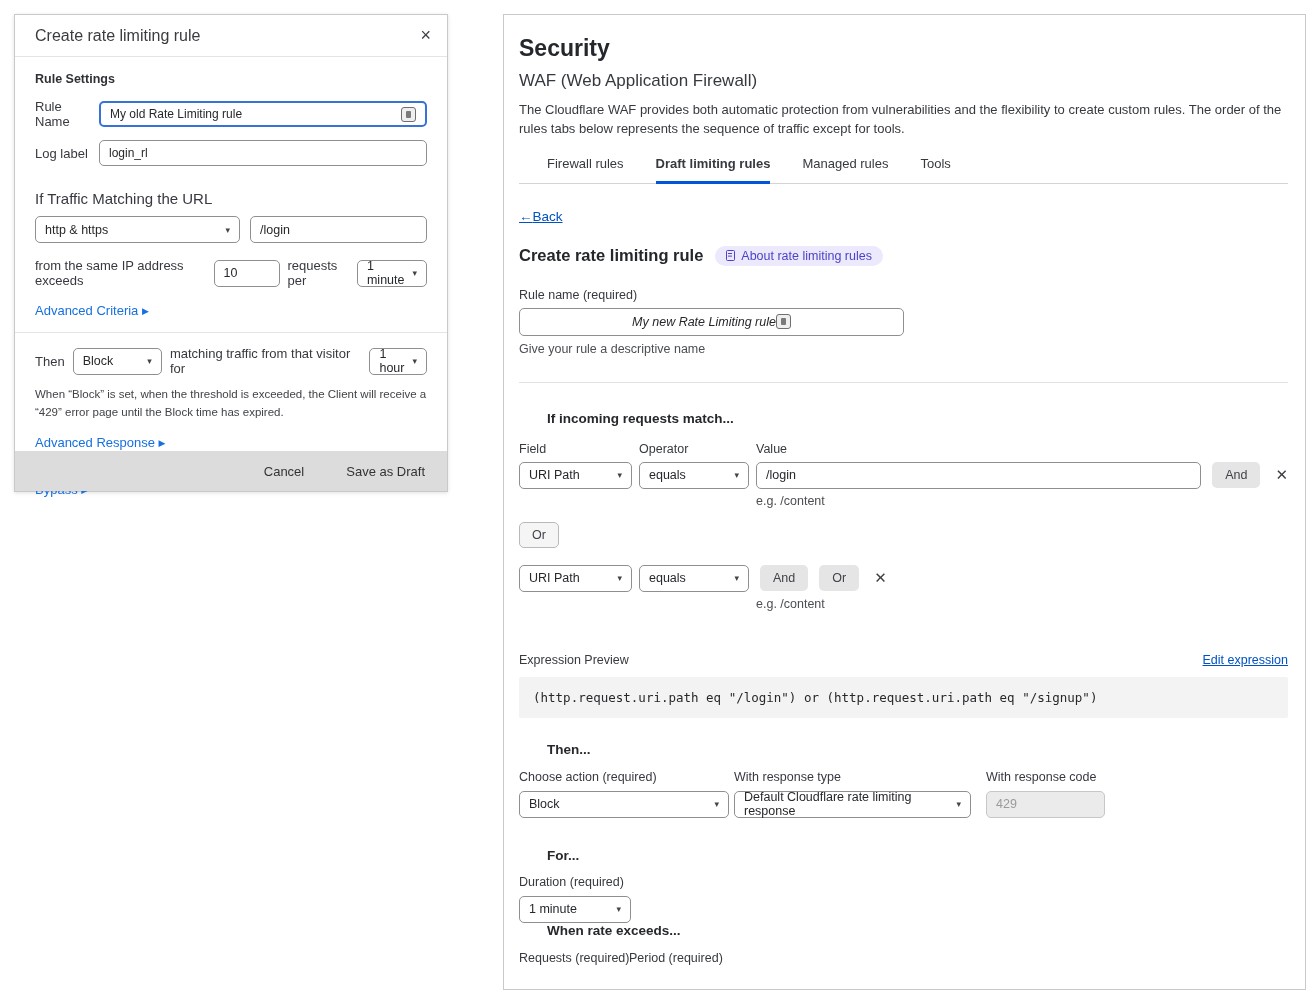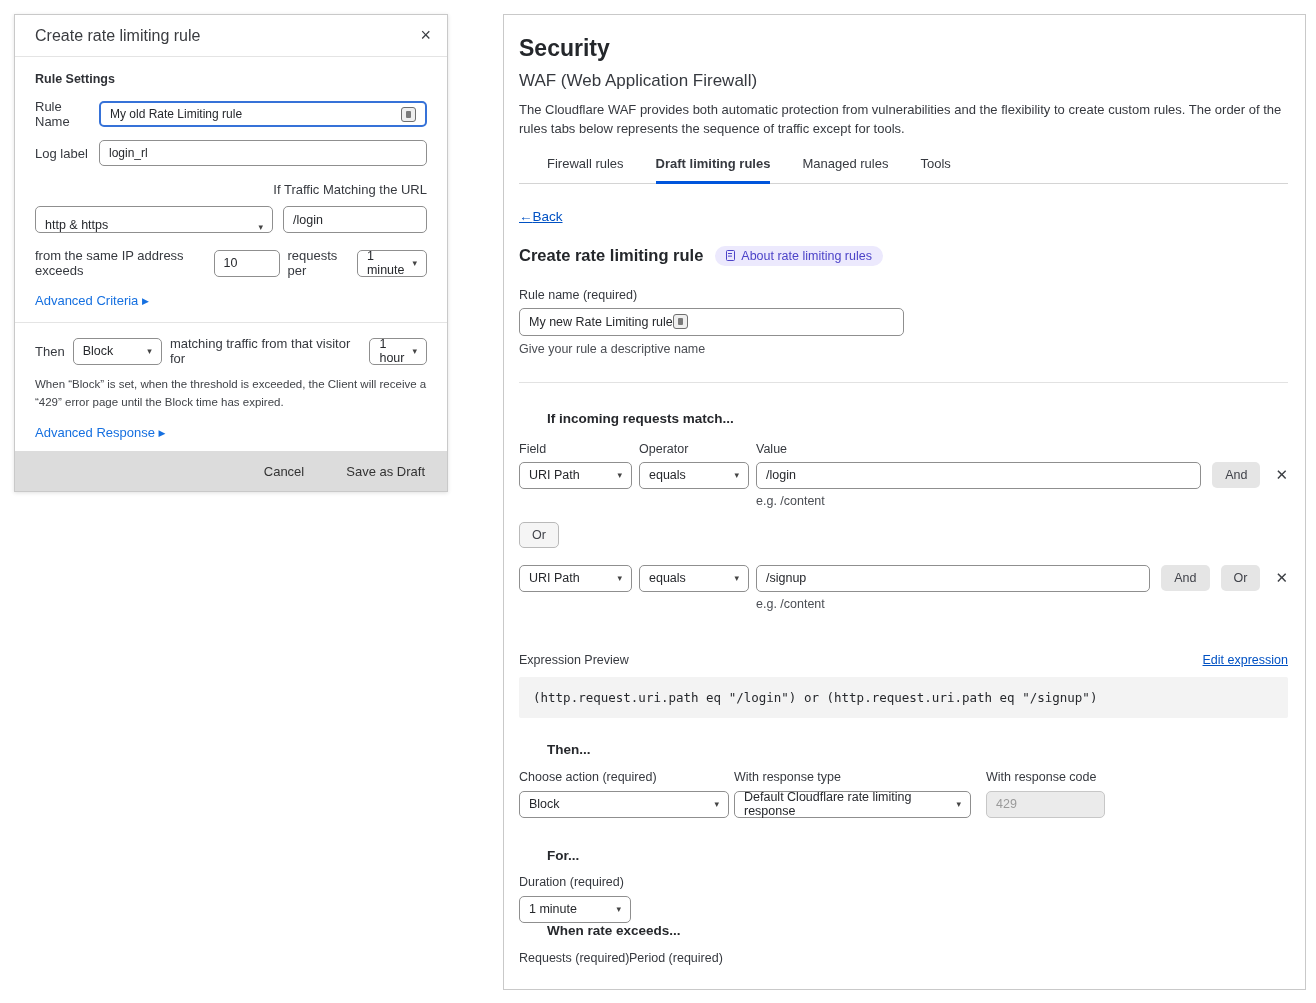--- a/index.html
+++ b/index.html
@@ -112,23 +112,23 @@
       </div>
     </div>
 
     <div class="m-row">
       <span class="m-label">Log label</span>
       <div class="inp m-inp">
         <span style="font-size:12px;">login_rl</span>
       </div>
     </div>
 
-    <div style="font-size:13px; margin-top:16px;text-align:right;">If Traffic Matching the URL</div>
+    <div style="font-size:15px; margin-top:24px;">If Traffic Matching the URL</div>
     <div class="m-row" style="gap:10px; margin-top:9px;">
-      <div class="sel" style="width:238px;align-items:flex-end;">
+      <div class="sel" style="width:205px;">
         <span>http &amp; https</span>
         <span class="caret">▾</span>
       </div>
       <div class="inp" style="flex:1;">
         <span>/login</span>
       </div>
     </div>
 
     <div class="m-row" style="gap:8px; margin-top:15px; font-size:13px;">
       <span>from the same IP address exceeds</span>
@@ -196,21 +196,21 @@
 
   <div class="form-title-row">
     <span class="form-title">Create rate limiting rule</span>
     <span class="badge">
       <span class="doc-icon"></span>
       <span>About rate limiting rules</span>
     </span>
   </div>
 
   <div class="fld-label" style="margin-top:22px;">Rule name (required)</div>
-  <div class="inp rule-inp" style="justify-content:flex-start;">
+  <div class="inp rule-inp" style="justify-content:center;font-style:italic;">
     <span>My new Rate Limiting rule</span>
     <span class="ext-icon"></span>
   </div>
   <div class="helper" style="margin-top:6px;">Give your rule a descriptive name</div>
 
   <div class="divider"></div>
 
   <div class="sect" style="margin-top:28px;">If incoming requests match...</div>
 
   <div class="cond-labels">
@@ -241,23 +241,20 @@
 
   
   <div class="cond-row" style="margin-top:17px;">
     <div class="sel w-field">
       <span>URI Path</span>
       <span class="caret">▾</span>
     </div>
     <div class="sel w-op">
       <span>equals</span>
       <span class="caret">▾</span>
-    </div>
-    <div class="inp cond-val">
-      <span>/signup</span>
     </div>
     <button class="btn-gray">And</button>
     <button class="btn-gray">Or</button>
     <span class="x-icon">✕</span>
   </div>
   <div class="helper eg">e.g. /content</div>
 
   
   <div class="expr-head">
     <span class="fld-label">Expression Preview</span>

